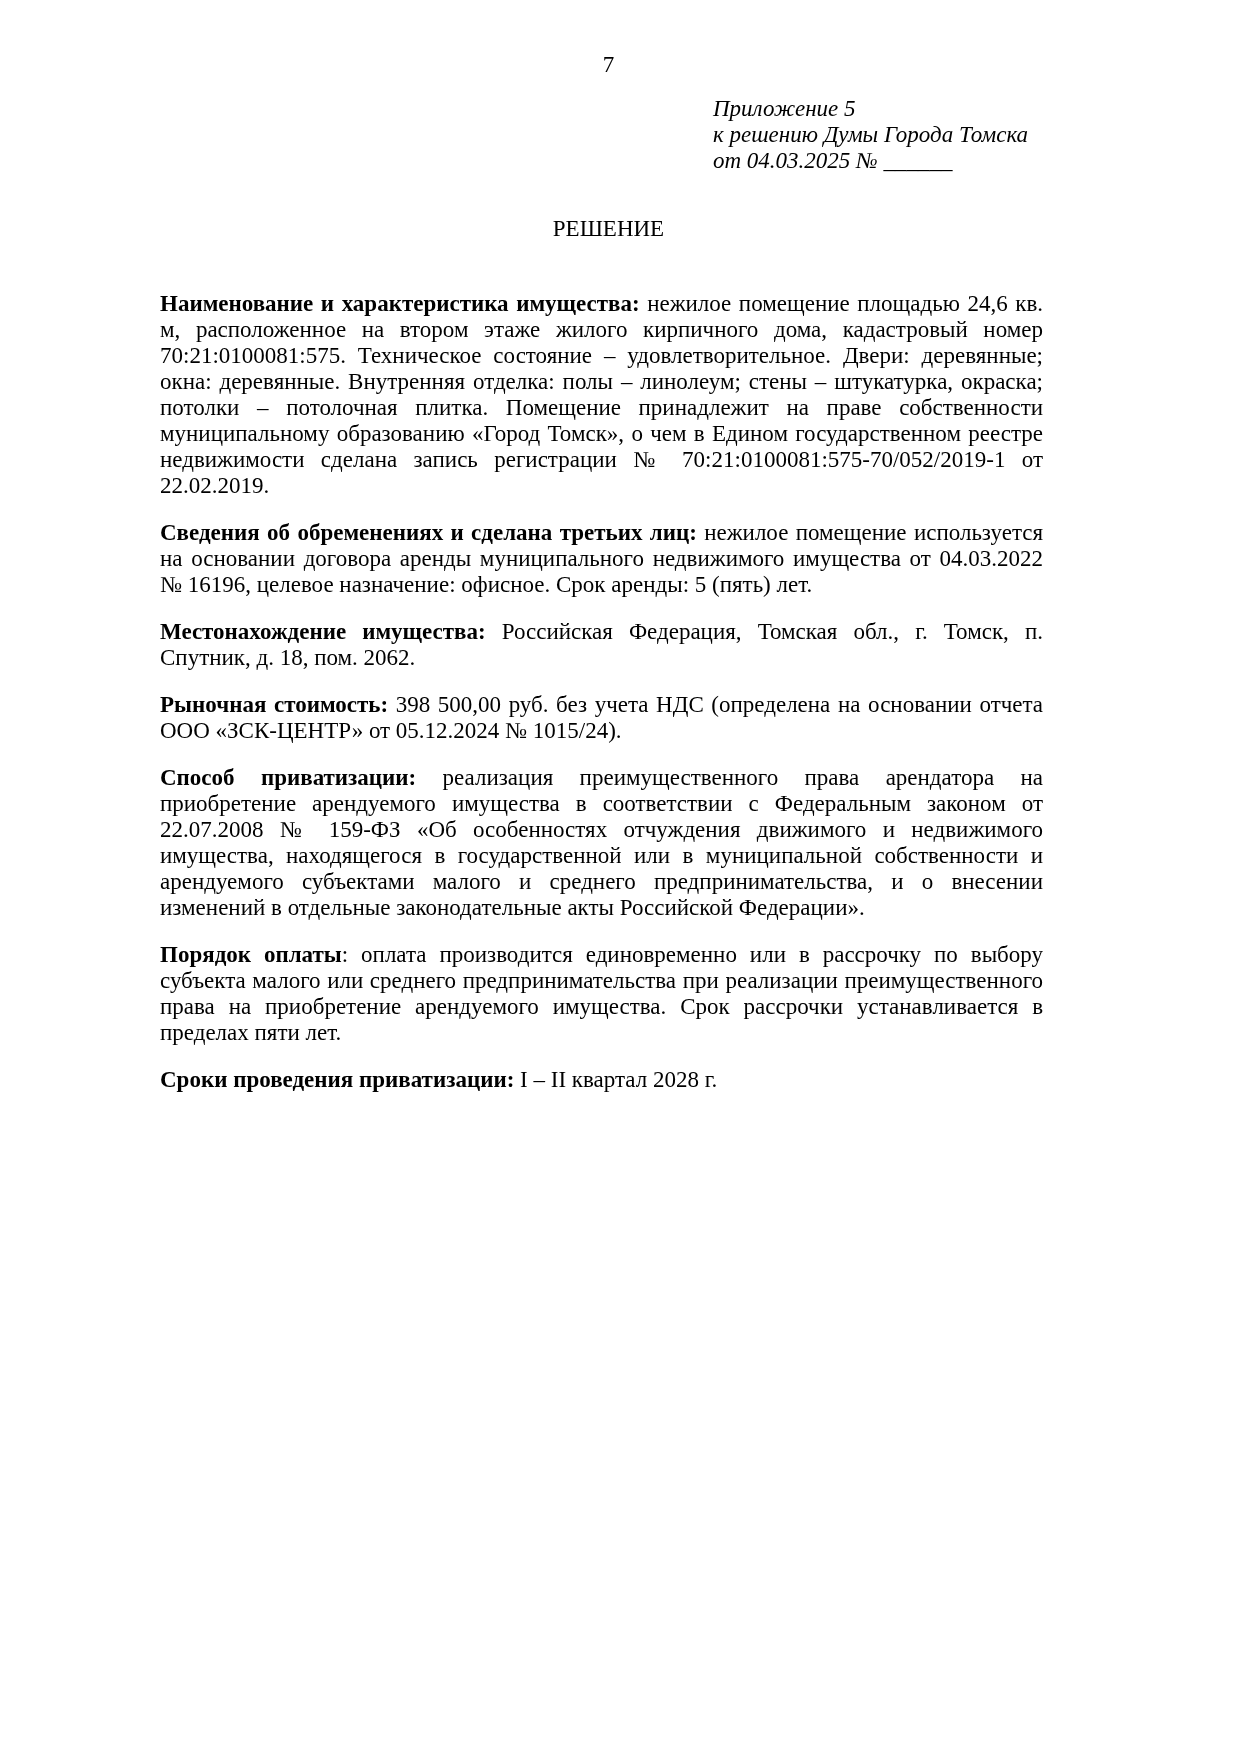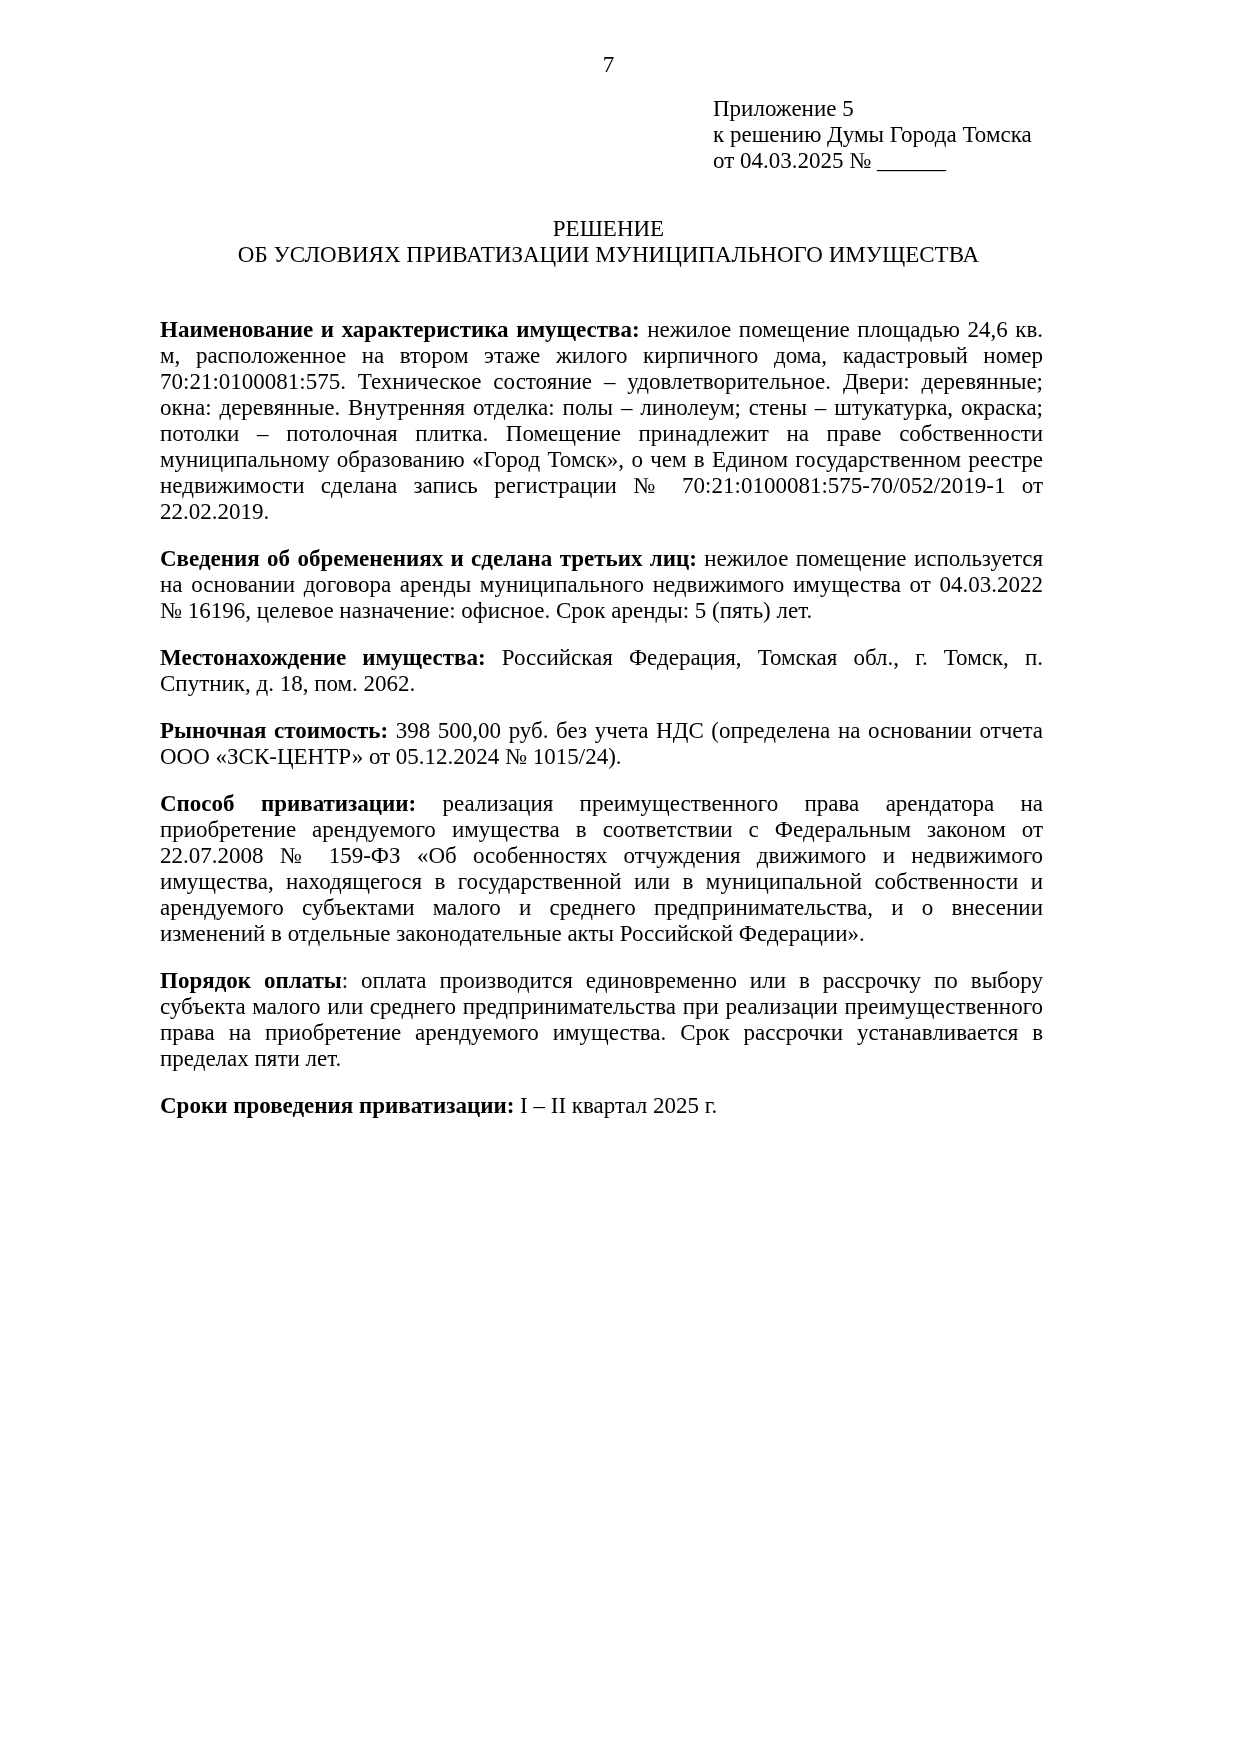--- a/index.html
+++ b/index.html
@@ -22,20 +22,21 @@
   .page-number {
     text-align: center;
     margin-bottom: 18px;
   }
   .appendix {
     margin-left: 553px;
     margin-bottom: 42px;
   }
   .appendix div {
     white-space: nowrap;
+    font-style: italic;
   }
   .doc-title {
     text-align: center;
     font-weight: normal;
     margin-bottom: 49px;
   }
   .para {
     margin: 0 14px 21px 0;
     text-align: justify;
   }
@@ -51,31 +52,30 @@
   <div class="page-number">7</div>
 
   <div class="appendix">
     <div>Приложение 5</div>
     <div>к решению Думы Города Томска</div>
     <div>от 04.03.2025 № ______</div>
   </div>
 
   <div class="doc-title">
     <div>РЕШЕНИЕ</div>
-    <div>ОБ УСЛОВИЯХ ПРИВАТИЗАЦИИ МУНИЦИПАЛЬНОГО ИМУЩЕСТВА</div>
   </div>
 
   <p class="para"><span class="label">Наименование и характеристика имущества:</span><span> нежилое помещение площадью 24,6 кв. м, расположенное на втором этаже жилого кирпичного дома, кадастровый номер 70:21:0100081:575. Техническое состояние – удовлетворительное. Двери: деревянные; окна: деревянные. Внутренняя отделка: полы – линолеум; стены – штукатурка, окраска; потолки – потолочная плитка. Помещение принадлежит на праве собственности муниципальному образованию «Город Томск», о чем в Едином государственном реестре недвижимости сделана запись регистрации № 70:21:0100081:575-70/052/2019-1 от 22.02.2019.</span></p>
 
   <p class="para"><span class="label">Сведения об обременениях и сделана третьих лиц:</span><span> нежилое помещение используется на основании договора аренды муниципального недвижимого имущества от 04.03.2022 № 16196, целевое назначение: офисное. Срок аренды: 5 (пять) лет.</span></p>
 
   <p class="para"><span class="label">Местонахождение имущества:</span><span> Российская Федерация, Томская обл., г. Томск, п. Спутник, д. 18, пом. 2062.</span></p>
 
   <p class="para"><span class="label">Рыночная стоимость:</span><span> 398 500,00 руб. без учета НДС (определена на основании отчета ООО «ЗСК-ЦЕНТР» от 05.12.2024 № 1015/24).</span></p>
 
   <p class="para"><span class="label">Способ приватизации:</span><span> реализация преимущественного права арендатора на приобретение арендуемого имущества в соответствии с Федеральным законом от 22.07.2008 № 159-ФЗ «Об особенностях отчуждения движимого и недвижимого имущества, находящегося в государственной или в муниципальной собственности и арендуемого субъектами малого и среднего предпринимательства, и о внесении изменений в отдельные законодательные акты Российской Федерации».</span></p>
 
 
   <p class="para"><span class="label">Порядок оплаты</span><span>: оплата производится единовременно или в рассрочку по выбору субъекта малого или среднего предпринимательства при реализации преимущественного права на приобретение арендуемого имущества. Срок рассрочки устанавливается в пределах пяти лет.</span></p>
 
-  <p class="para"><span class="label">Сроки проведения приватизации:</span><span> I – II квартал 2025 г.</span></p>
+  <p class="para"><span class="label">Сроки проведения приватизации:</span><span> I – II квартал 2028 г.</span></p>
 
 </div>
 
 </body></html>

